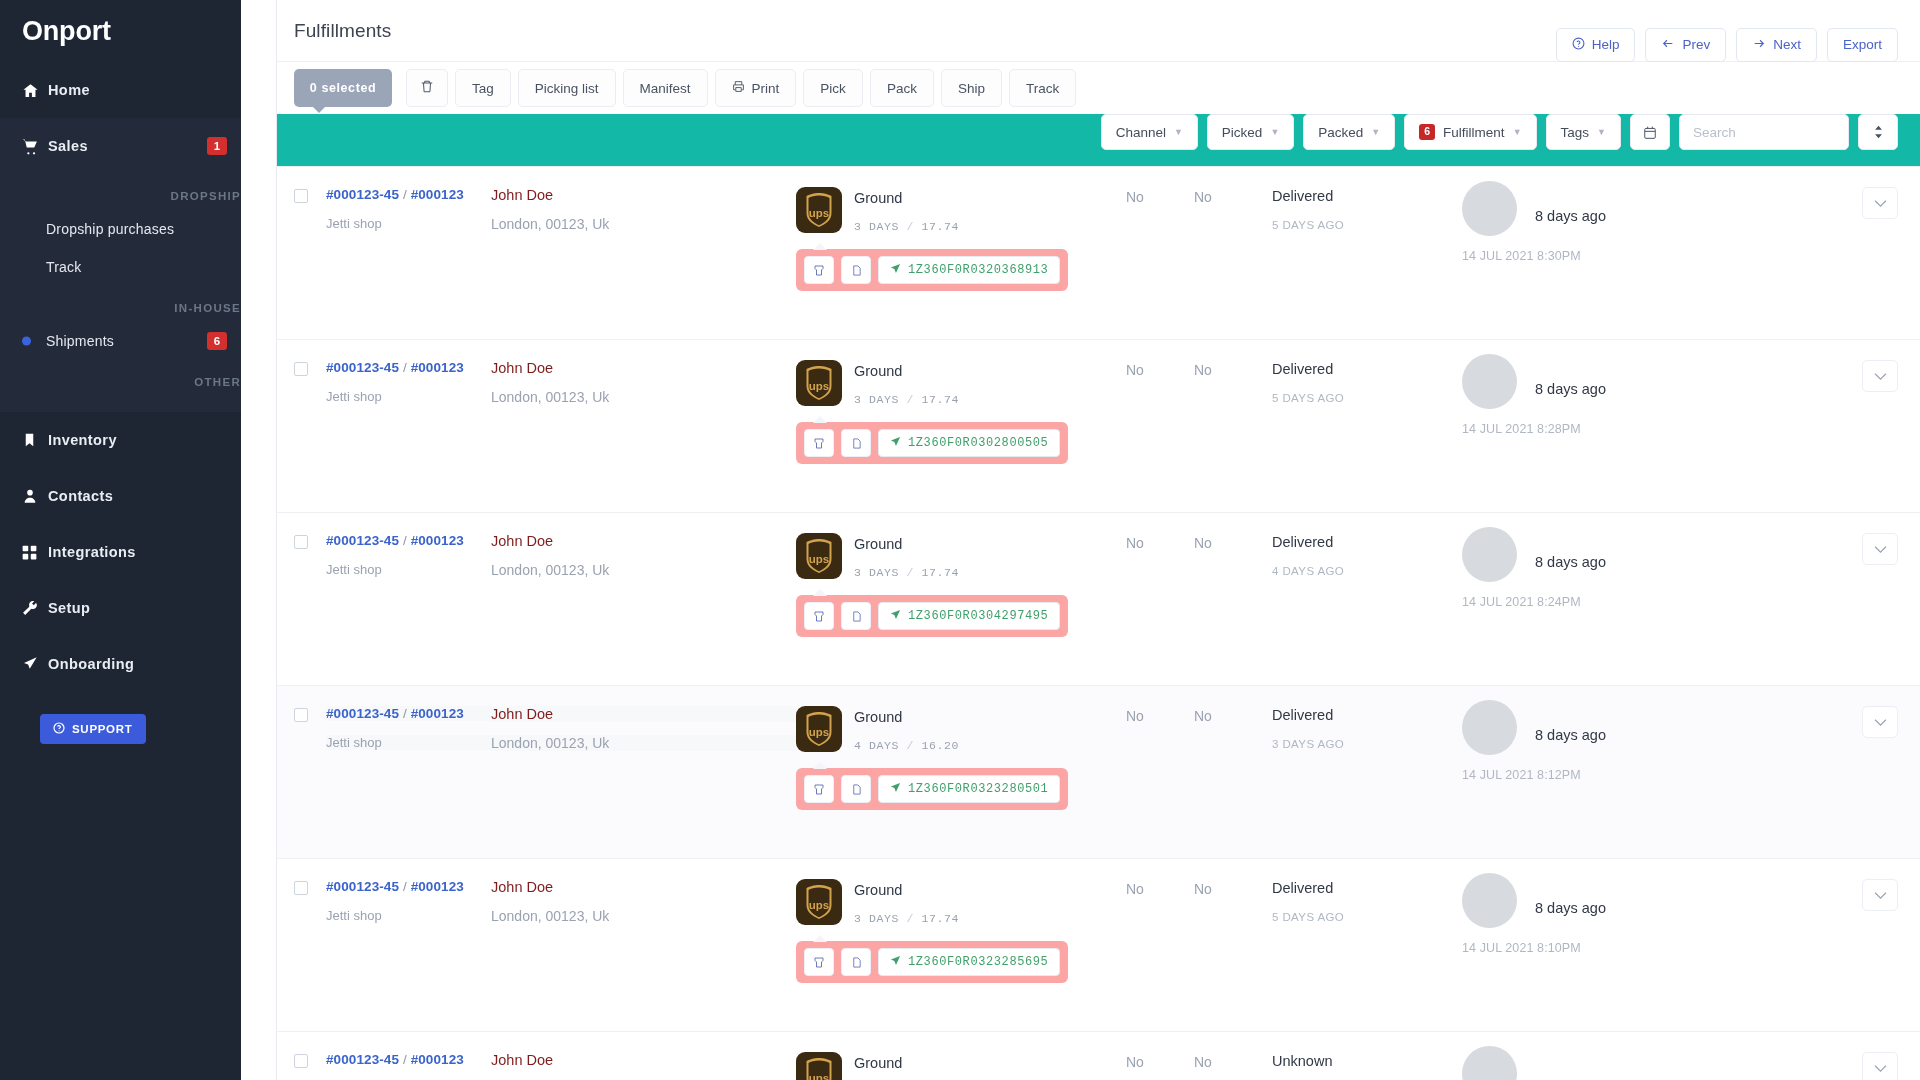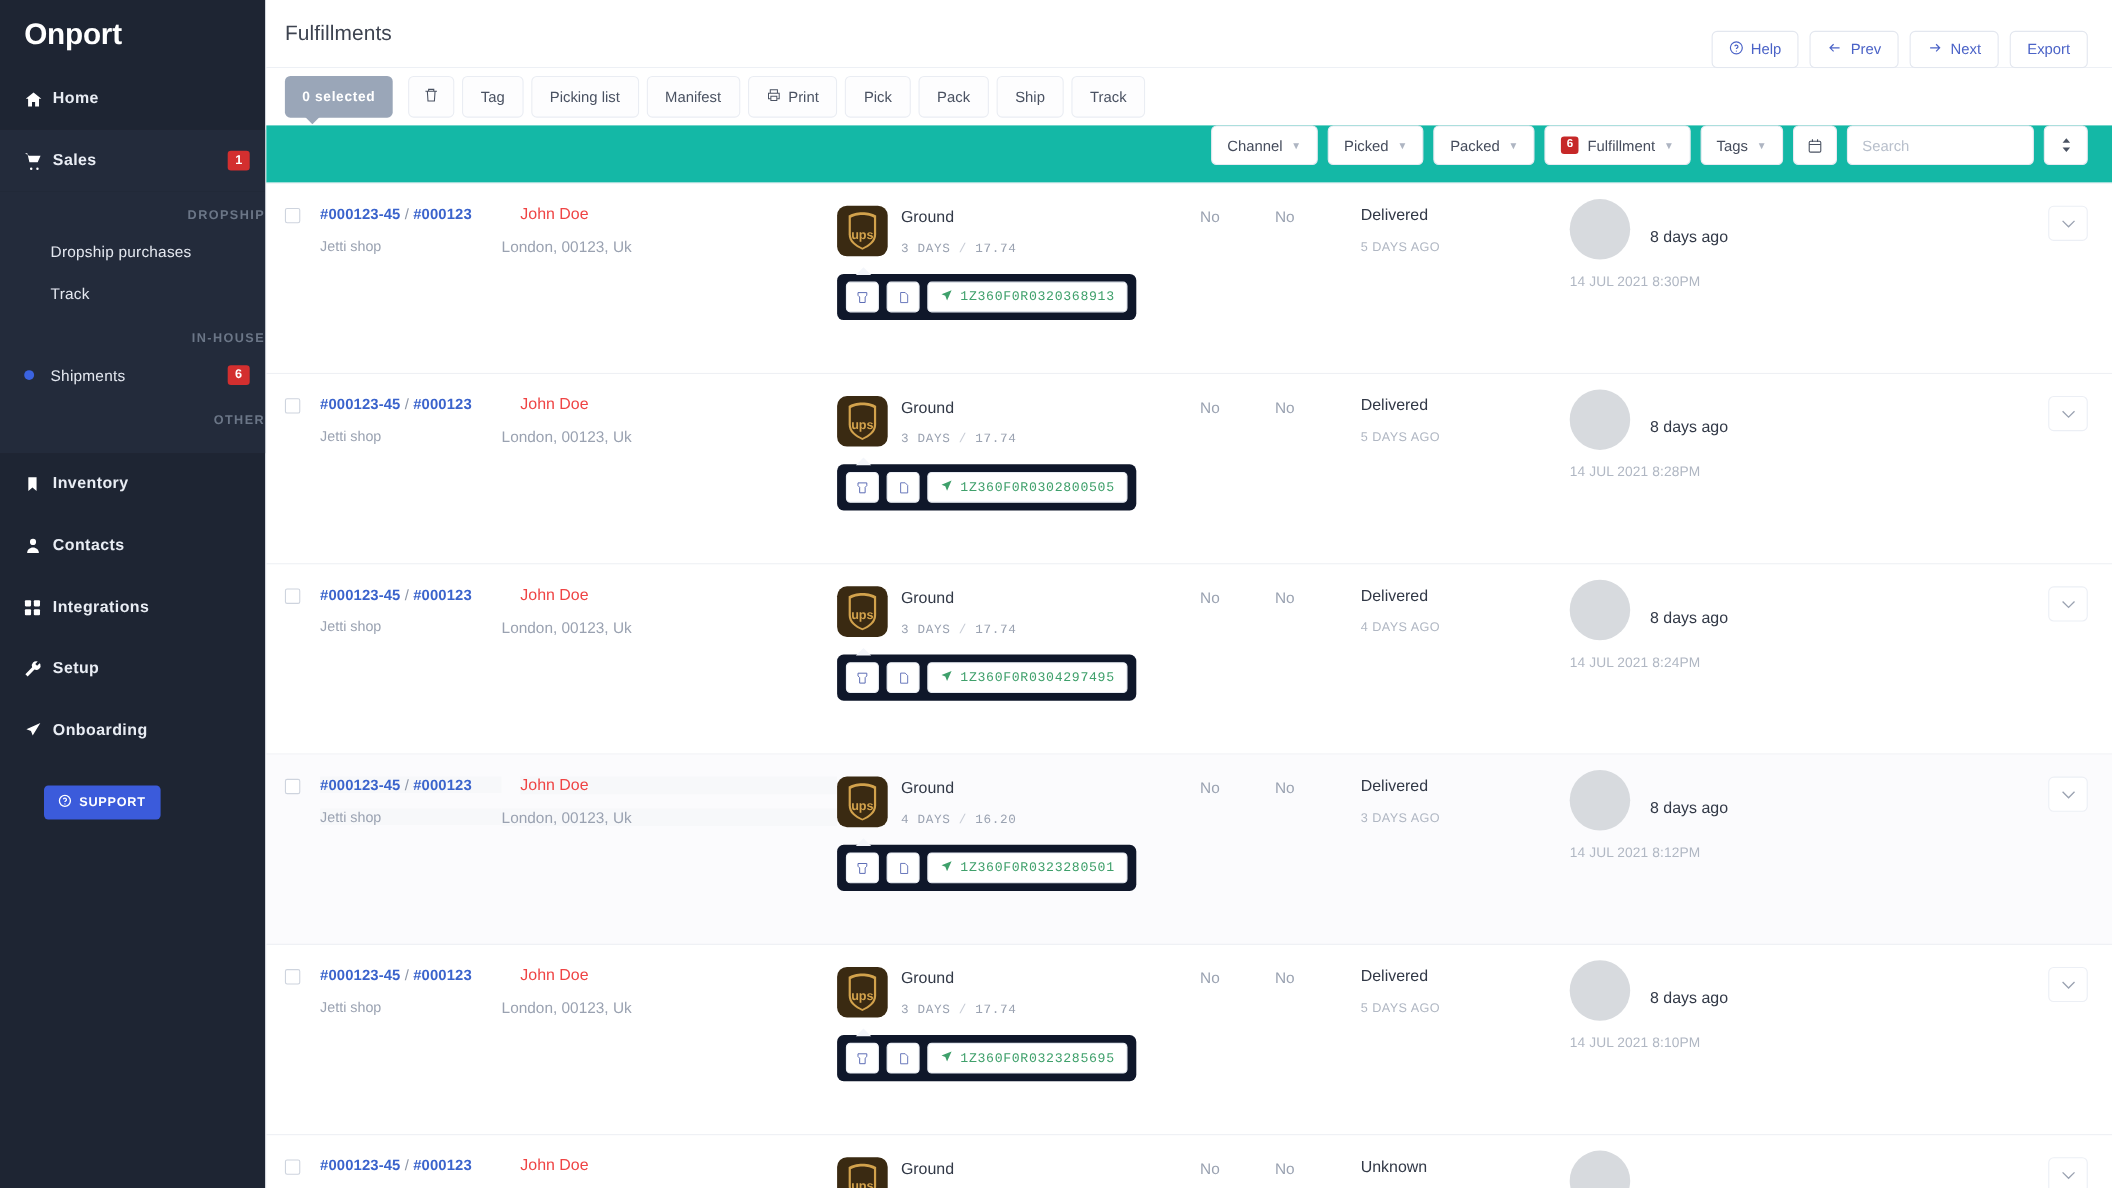--- a/index.html
+++ b/index.html
@@ -2,21 +2,21 @@
 <html><head>
 <meta charset="utf-8">
 <style>
   * { box-sizing: border-box; margin: 0; padding: 0; }
   html, body {
     width: 1920px; height: 1080px;
     font-family: "Liberation Sans", sans-serif;
     background: #ffffff;
     overflow: hidden;
   }
-  .app { display: flex; width: 1920px; height: 928px; }
+  .app { display: flex; width: 1920px; height: 928px; gap: 35px; }
 
   
   .sidebar {
     width: 241px; flex: 0 0 241px; height: 1080px;
     background: #1e2533;
     position: relative;
     color: #fff;
   }
   .brand {
     height: 62px; display: flex; align-items: center;
@@ -150,38 +150,38 @@
   .c-check { flex: 0 0 32px; padding-top: 2px; }
   .chk {
     width: 14px; height: 14px; border: 1px solid #ced4de; border-radius: 2px;
     background: #fff; cursor: pointer; display: block;
   }
   .c-order { flex: 0 0 165px; }
   .ord-line { font-size: 13.5px; font-weight: 700; color: #3a63cc; letter-spacing: .1px; }
   .ord-line .sep { color: #8e96a6; font-weight: 400; }
   .sub-txt { margin-top: 14px; font-size: 13px; color: #9aa2b1; }
   .c-cust { flex: 0 0 305px; }
-  .cust-name { font-size: 14.5px; color: #ef4444; margin-left: 17px; }
+  .cust-name { font-size: 14.5px; color: #7f1d1d; }
   .cust-addr { margin-top: 13px; font-size: 14px; color: #9aa2b1; }
 
   .c-carrier { flex: 0 0 330px; position: relative; }
   .carrier-top { display: flex; align-items: flex-start; gap: 12px; }
   .ups-logo {
     width: 46px; height: 46px; border-radius: 9px; background: #3a2a12;
     display: flex; align-items: center; justify-content: center; flex: 0 0 46px;
     overflow: hidden;
   }
   .svc-name { font-size: 14.5px; color: #313846; padding-top: 3px; }
   .svc-meta {
     margin-top: 14px; font-size: 11.5px; color: #9aa2b1;
     font-family: Liberation Mono, monospace; letter-spacing: .6px;
   }
   .svc-meta .slash { color: #c7ccd6; }
   .track-strip {
-    margin-top: 16px; background: #0f172a; border-radius: 6px;
+    margin-top: 16px; background: #fca5a5; border-radius: 6px;
     padding: 7px 8px; display: inline-flex; align-items: center; gap: 7px;
     position: relative;
   }
   .track-strip::before {
     content: ""; position: absolute; top: -6px; left: 17px;
     border-left: 7px solid transparent; border-right: 7px solid transparent;
     border-bottom: 7px solid #f3f5fa;
   }
   .mini-btn {
     width: 30px; height: 28px; border: 1px solid #eceff5; background: #fff;

